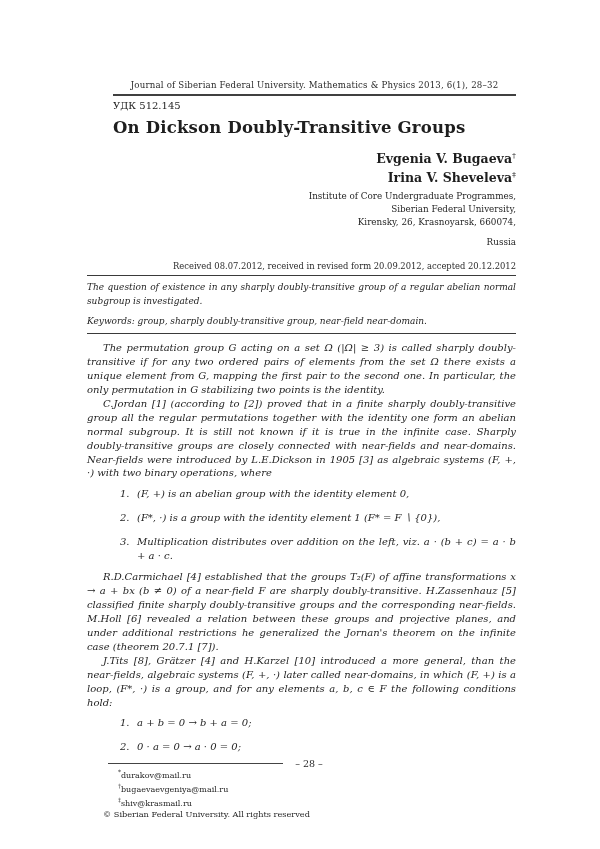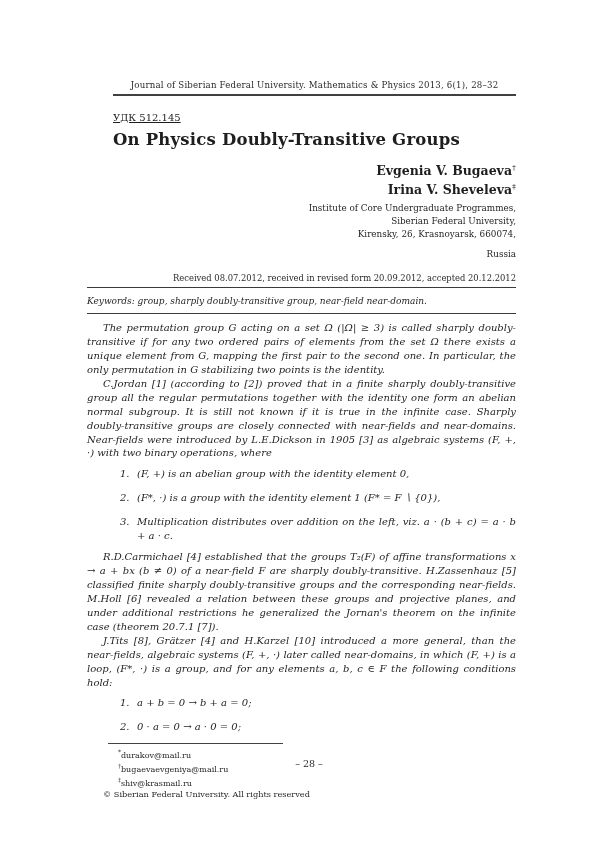--- a/index.html
+++ b/index.html
@@ -19,21 +19,21 @@
   .journal-head {
     margin-left: 26px;
     text-align: center;
     font-size: 8.6px;
     letter-spacing: 0.2px;
     padding-bottom: 4px;
     border-bottom: 2px solid #404040;
     color: #2a2a2a;
   }
 
-  .udc { margin-top: 16px; margin-left: 26px; font-size: 10px; text-decoration: underline; }
+  .udc { margin-top: 4px; margin-left: 26px; font-size: 10px; }
 
   .paper-title {
     margin-top: 7px; margin-left: 26px;
     font-size: 16.5px; font-weight: bold;
     letter-spacing: 0.2px;
   }
 
   .authors { margin-top: 11px; text-align: right; }
   .author { font-size: 12.5px; font-weight: bold; line-height: 16px; }
   .author sup { font-size: 8px; font-weight: normal; }
@@ -75,38 +75,39 @@
 </head>
 <body>
 
 <div class="page">
   <div class="content">
 
     <div class="journal-head">Journal of Siberian Federal University. Mathematics &amp; Physics 2013, 6(1), 28–32</div>
 
     <div class="udc">УДК 512.145</div>
 
-    <h1 class="paper-title">On Physics Doubly-Transitive Groups</h1>
+    <h1 class="paper-title">On Dickson Doubly-Transitive Groups</h1>
 
     <div class="authors">
       <div class="author"><span>Evgenia V. Bugaeva</span><sup>†</sup></div>
       <div class="author"><span>Irina V. Sheveleva</span><sup>‡</sup></div>
     </div>
 
     <div class="affiliation">
       <div>Institute of Core Undergraduate Programmes,</div>
       <div>Siberian Federal University,</div>
       <div>Kirensky, 26, Krasnoyarsk, 660074,</div>
       <div class="country">Russia</div>
     </div>
 
     <div class="received">Received 08.07.2012, received in revised form 20.09.2012, accepted 20.12.2012</div>
 
     <div class="rule"></div>
 
+    <div class="abstract">The question of existence in any sharply doubly-transitive group of a regular abelian normal subgroup is investigated.</div>
 
     <div class="keywords">Keywords: group, sharply doubly-transitive group, near-field near-domain.</div>
 
     <div class="rule2"></div>
 
     <div class="body-text">
       <p>The permutation group G acting on a set Ω (|Ω| ≥ 3) is called sharply doubly-transitive if for any two ordered pairs of elements from the set Ω there exists a unique element from G, mapping the first pair to the second one. In particular, the only permutation in G stabilizing two points is the identity.</p>
       <p>C.Jordan [1] (according to [2]) proved that in a finite sharply doubly-transitive group all the regular permutations together with the identity one form an abelian normal subgroup. It is still not known if it is true in the infinite case. Sharply doubly-transitive groups are closely connected with near-fields and near-domains. Near-fields were introduced by L.E.Dickson in 1905 [3] as algebraic systems (F, +, ·) with two binary operations, where</p>
 
       <div class="olist">

